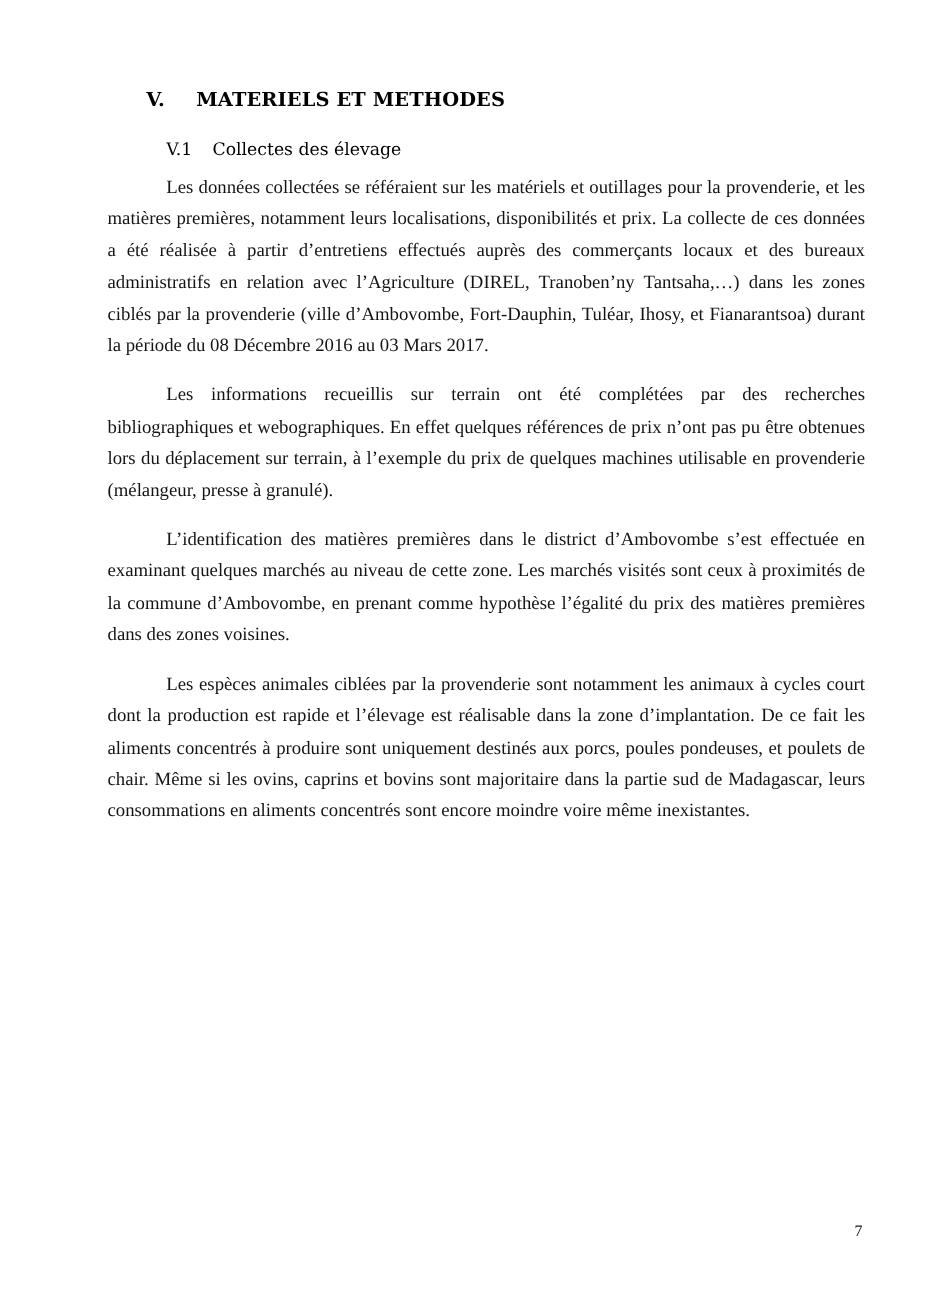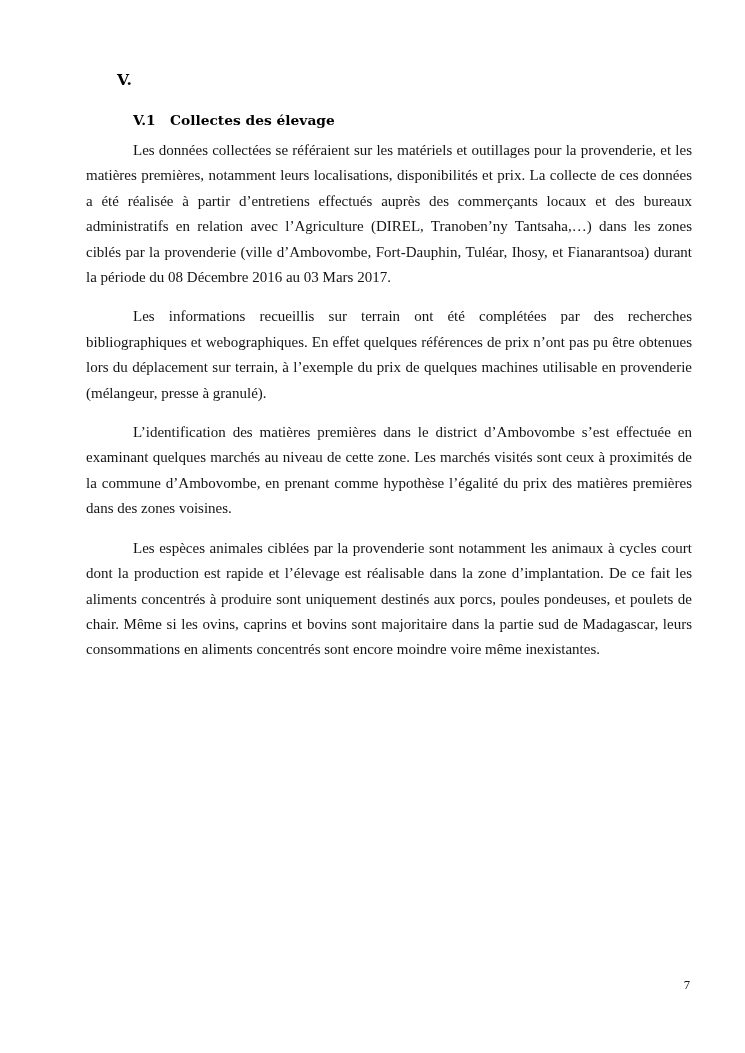--- a/index.html
+++ b/index.html
@@ -31,21 +31,21 @@
   }
   h1 .h-num {
     flex: none;
     width: 40px;
   }
   h2.section-heading {
     display: flex;
     align-items: baseline;
     margin: 16px 0 9px 47px;
     font-family: "DejaVu Serif", serif;
-    font-weight: bold;
+    font-weight: normal;
     font-size: 13.8px;
     line-height: 17px;
     color: #000000;
   }
   h2 .h-num {
     flex: none;
     width: 37px;
   }
   p.body-par {
     margin: 0 0 14px 0;
@@ -63,20 +63,21 @@
     color: #141414;
   }
 </style>
 </head>
 <body>
 
 <div class="page">
 
   <h1 class="chapter-heading">
     <span class="h-num">V.</span>
+    <span class="h-title">MATERIELS ET METHODES</span>
   </h1>
 
   <section>
     <h2 class="section-heading">
       <span class="h-num">V.1</span>
       <span class="h-title">Collectes des élevage</span>
     </h2>
     <p class="body-par">Les données collectées se référaient sur les matériels et outillages pour la provenderie, et les matières premières, notamment leurs localisations, disponibilités et prix. La collecte de ces données a été réalisée à partir d’entretiens effectués auprès des commerçants locaux et des bureaux administratifs en relation avec l’Agriculture (DIREL, Tranoben’ny Tantsaha,…) dans les zones ciblés par la provenderie (ville d’Ambovombe, Fort-Dauphin, Tuléar, Ihosy, et Fianarantsoa) durant la période du 08 Décembre 2016 au 03 Mars 2017.</p>
     <p class="body-par">Les informations recueillis sur terrain ont été complétées par des recherches bibliographiques et webographiques.  En effet quelques références de prix n’ont pas pu être obtenues lors du déplacement sur terrain, à l’exemple du prix de quelques machines utilisable en provenderie (mélangeur, presse à granulé).</p>
     <p class="body-par">L’identification des matières premières dans le district d’Ambovombe s’est effectuée en examinant quelques marchés au niveau de cette zone. Les marchés visités sont ceux à proximités de la commune d’Ambovombe, en prenant comme hypothèse l’égalité du prix des matières premières dans des zones voisines.</p>

